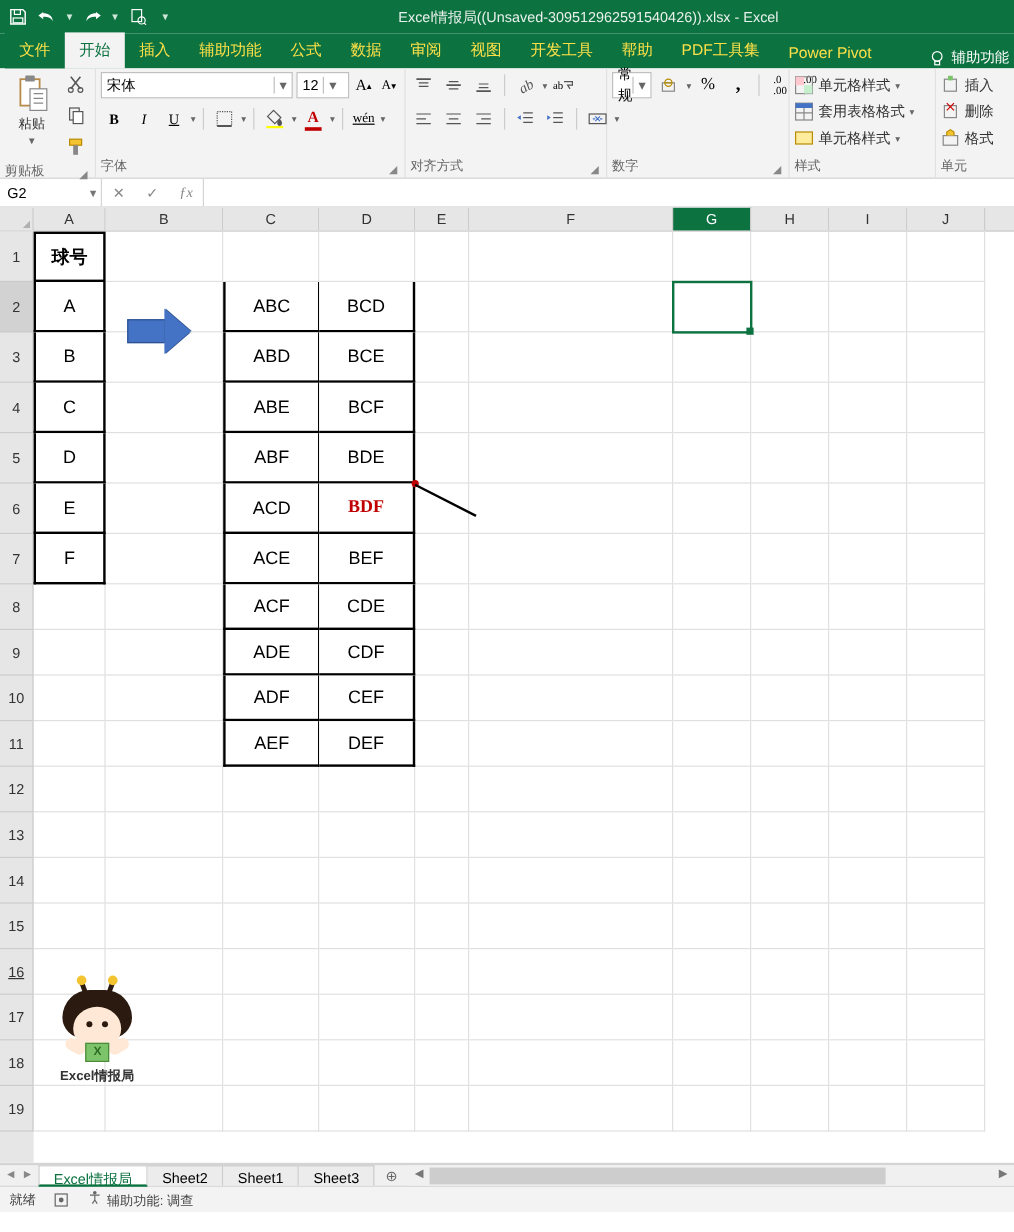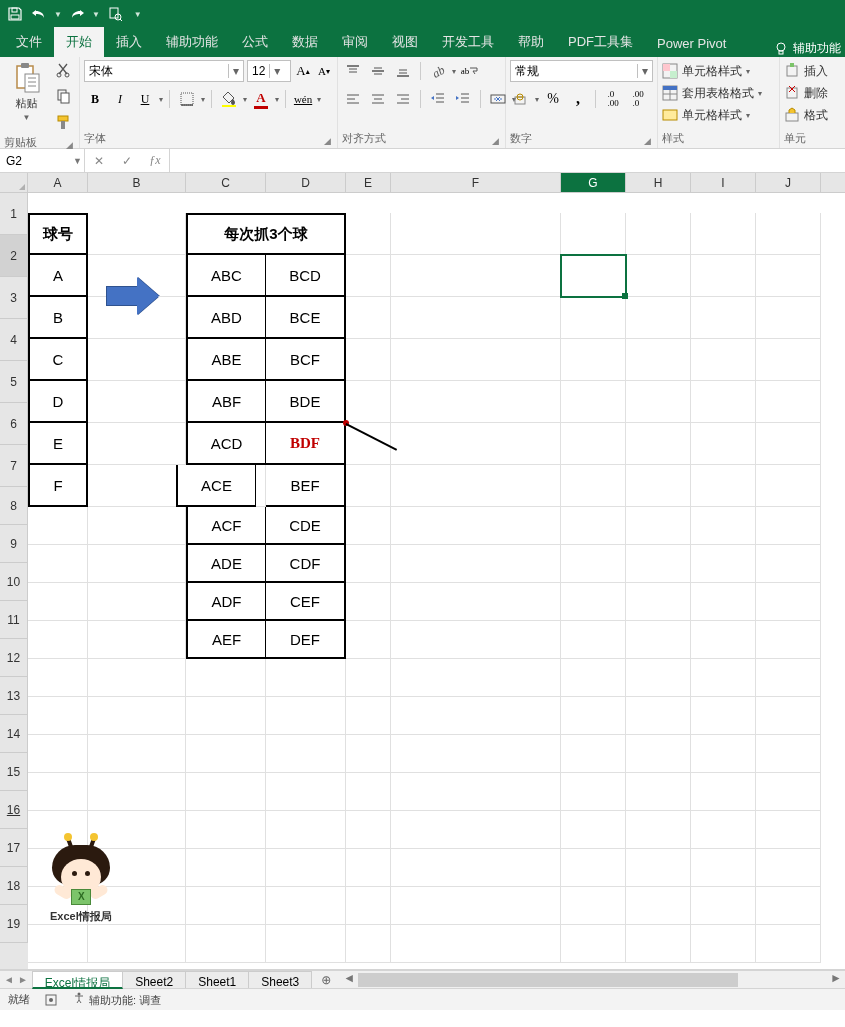--- a/index.html
+++ b/index.html
@@ -6,21 +6,21 @@
 body { font-family: "Microsoft YaHei", Arial, sans-serif; font-size: 12px; background: #fff; overflow: hidden; width: 845px; height: 1027px; }
 
 
 .titlebar { background: #0c7240; height: 28px; display: flex; align-items: center; color: #fff; padding: 0 6px; }
 .titlebar .qat { display: flex; gap: 6px; align-items: center; }
 .titlebar .qat-icon { width: 18px; height: 18px; display: flex; align-items: center; justify-content: center; cursor: pointer; }
 .titlebar .title { flex: 1; text-align: center; font-size: 12px; color: #e8f0eb; }
 
 
 .tabs { background: #0c7240; height: 29px; display: flex; align-items: flex-end; padding-left: 4px; }
-.tab { padding: 6px 12px; color: #e5e5e5; font-size: 13px; cursor: pointer; }
+.tab { padding: 6px 12px; color: #fde047; font-size: 13px; cursor: pointer; }
 .tab.file { background: #0c7240; }
 .tab.active { background: #f3f3f3; color: #0c7240; }
 .tabs-right { margin-left: auto; display: flex; align-items: center; padding-right: 4px; gap: 4px; color: #fff; }
 .bulb { width: 16px; height: 16px; display:flex; align-items:center; justify-content:center; }
 
 
 .ribbon { background: #f3f3f3; height: 92px; display: flex; border-bottom: 1px solid #d4d4d4; }
 .ribbon-group { border-right: 1px solid #e1e1e1; display: flex; flex-direction: column; padding: 2px 4px 0; }
 .ribbon-group-body { flex: 1; display: flex; align-items: flex-start; gap: 4px; }
 .ribbon-group-label { font-size: 11px; color: #666; padding: 2px 0; position: relative; }
@@ -52,21 +52,21 @@
 .col-headers { display: flex; height: 20px; background: #e6e6e6; border-bottom: 1px solid #ccc; }
 .corner { width: 28px; border-right: 1px solid #ccc; background: #e6e6e6; position: relative; }
 .corner::after{content:""; position:absolute; right:2px; bottom:2px; width:0;height:0;border-left:6px solid transparent; border-bottom:6px solid #b0b0b0;}
 .col-h { border-right: 1px solid #ccc; text-align: center; font-size: 12px; color: #333; display: flex; align-items: center; justify-content: center; background: #e6e6e6; cursor: pointer; }
 .col-h.sel-col { background: #0c7240; color:#fff; }
 
 .grid-body { display: flex; height: 777px; }
 .row-headers { width: 28px; display: flex; flex-direction: column; background: #e6e6e6; }
 .row-h { border-bottom: 1px solid #ccc; border-right: 1px solid #ccc; text-align: center; font-size: 12px; color: #333; display: flex; align-items: center; justify-content: center; cursor: pointer; }
 .row-h.sel { background: #d2d2d2; }
-.cells { position: relative; flex: 1; margin-top: 20px; }
+.cells { position: relative; flex: 1; }
 .cell { position: absolute; border-right: 1px solid #e0e0e0; border-bottom: 1px solid #e0e0e0; display: flex; align-items: center; padding: 0 4px; font-size: 15px; }
 .cell.center { justify-content: center; }
 .cell.bold { font-weight: bold; }
 .bdr-t { border-top: 2px solid #000 !important; }
 .bdr-b { border-bottom: 2px solid #000 !important; }
 .bdr-l { border-left: 2px solid #000 !important; }
 .bdr-r { border-right: 2px solid #000 !important; }
 
 .sel-cell { outline: 2px solid #0c7240; outline-offset: -1px; z-index: 5; }
 .sel-cell::after{ content:""; position:absolute; right:-3px; bottom:-3px; width:6px; height:6px; background:#0c7240; }
@@ -143,20 +143,21 @@
     <span style="color:#cfe6d9;font-size:8px;cursor:pointer">▼</span>
     <span class="qat-icon">
         <svg width="14" height="14" viewBox="0 0 14 14">
           <rect x="2" y="1" width="8" height="10" fill="none" stroke="#fff"></rect>
           <circle cx="10" cy="10" r="3" fill="none" stroke="#fff"></circle>
           <line x1="12" y1="12" x2="14" y2="14" stroke="#fff"></line>
         </svg>
       </span>
     <span style="color:#cfe6d9;font-size:8px;cursor:pointer;margin-left:4px">▼</span>
   </div>
+  <div class="title">Excel情报局((Unsaved-309512962591540426)).xlsx  -  Excel</div>
 </div>
 
 <div class="tabs">
   <div class="tab file">文件</div>
   <div class="tab active">开始</div>
   <div class="tab">插入</div>
   <div class="tab">辅助功能</div>
   <div class="tab">公式</div>
   <div class="tab">数据</div>
   <div class="tab">审阅</div>
@@ -349,21 +350,21 @@
               <path d="M4 8h2M10 8h2M6 6l2 2-2 2M10 6l-2 2 2 2" stroke="#4472c4" fill="none"></path>
             </svg>
           </span>
           <span style="font-size:8px;color:#666;cursor:pointer">▾</span>
       </div>
     </div>
     <div class="ribbon-group-label"><span>对齐方式</span><span class="launcher">◢</span></div>
   </div>
 
   <div class="ribbon-group" style="width:152px">
-    <div class="ribbon-group-body" style="flex-direction:column;gap:4px;width:100%">
+    <div class="ribbon-group-body" style="flex-direction:row;gap:4px;width:100%">
       <div class="mini-row" style="width:100%">
         <div class="combo" style="flex:1">
             <span>常规</span>
             <span class="dd" style="margin-left:auto">▾</span>
           </div>
       </div>
       <div class="mini-row">
         <span class="fmt-btn">
             <svg width="16" height="16" viewBox="0 0 16 16">
               <rect x="2" y="6" width="10" height="7" fill="none" stroke="#888"></rect>
@@ -697,32 +698,31 @@
         <div class="cell" style="left: 598px; top: 712px; width: 65px; height: 38px;"></div>
         <div class="cell" style="left: 663px; top: 712px; width: 65px; height: 38px;"></div>
         <div class="cell" style="left: 728px; top: 712px; width: 65px; height: 38px;"></div>
         <div class="cell center bold bdr-t bdr-l bdr-r bdr-b" style="left: 0px; top: 0px; width: 60px; height: 42px; background: rgb(255, 255, 255);">球号</div>
         <div class="cell center bdr-l bdr-r bdr-b" style="left: 0px; top: 42px; width: 60px; height: 42px; background: rgb(255, 255, 255);">A</div>
         <div class="cell center bdr-l bdr-r bdr-b" style="left: 0px; top: 84px; width: 60px; height: 42px; background: rgb(255, 255, 255);">B</div>
         <div class="cell center bdr-l bdr-r bdr-b" style="left: 0px; top: 126px; width: 60px; height: 42px; background: rgb(255, 255, 255);">C</div>
         <div class="cell center bdr-l bdr-r bdr-b" style="left: 0px; top: 168px; width: 60px; height: 42px; background: rgb(255, 255, 255);">D</div>
         <div class="cell center bdr-l bdr-r bdr-b" style="left: 0px; top: 210px; width: 60px; height: 42px; background: rgb(255, 255, 255);">E</div>
         <div class="cell center bdr-l bdr-r bdr-b" style="left: 0px; top: 252px; width: 60px; height: 42px; background: rgb(255, 255, 255);">F</div>
-        <div class="cell center bold bdr-t bdr-l bdr-r bdr-b" style="left: 158px; top: 0px; width: 160px; height: 42px; background: rgb(255, 255, 255);">每次抓3个球</div>
         <div class="cell center bdr-l bdr-b" style="left: 158px; top: 42px; width: 80px; height: 42px; background: rgb(255, 255, 255); border-right: 1px solid rgb(0, 0, 0);">ABC</div>
         <div class="cell center bdr-r bdr-b" style="left: 238px; top: 42px; width: 80px; height: 42px; background: rgb(255, 255, 255);">BCD</div>
         <div class="cell center bdr-l bdr-b" style="left: 158px; top: 84px; width: 80px; height: 42px; background: rgb(255, 255, 255); border-right: 1px solid rgb(0, 0, 0);">ABD</div>
         <div class="cell center bdr-r bdr-b" style="left: 238px; top: 84px; width: 80px; height: 42px; background: rgb(255, 255, 255);">BCE</div>
         <div class="cell center bdr-l bdr-b" style="left: 158px; top: 126px; width: 80px; height: 42px; background: rgb(255, 255, 255); border-right: 1px solid rgb(0, 0, 0);">ABE</div>
         <div class="cell center bdr-r bdr-b" style="left: 238px; top: 126px; width: 80px; height: 42px; background: rgb(255, 255, 255);">BCF</div>
         <div class="cell center bdr-l bdr-b" style="left: 158px; top: 168px; width: 80px; height: 42px; background: rgb(255, 255, 255); border-right: 1px solid rgb(0, 0, 0);">ABF</div>
         <div class="cell center bdr-r bdr-b" style="left: 238px; top: 168px; width: 80px; height: 42px; background: rgb(255, 255, 255);">BDE</div>
         <div class="cell center bdr-l bdr-b" style="left: 158px; top: 210px; width: 80px; height: 42px; background: rgb(255, 255, 255); border-right: 1px solid rgb(0, 0, 0);">ACD</div>
         <div class="cell center bold bdr-r bdr-b" style="left: 238px; top: 210px; width: 80px; height: 42px; color: rgb(192, 0, 0); font-family: &quot;Times New Roman&quot;, serif; background: rgb(255, 255, 255);">BDF</div>
-        <div class="cell center bdr-l bdr-b" style="left: 148px; top: 252px; width: 80px; height: 42px; background: rgb(255, 255, 255); border-right: 1px solid rgb(0, 0, 0);">ACE</div>
+        <div class="cell center bdr-l bdr-b" style="left: 158px; top: 252px; width: 80px; height: 42px; background: rgb(255, 255, 255); border-right: 1px solid rgb(0, 0, 0);">ACE</div>
         <div class="cell center bdr-r bdr-b" style="left: 238px; top: 252px; width: 80px; height: 42px; background: rgb(255, 255, 255);">BEF</div>
         <div class="cell center bdr-l bdr-b" style="left: 158px; top: 294px; width: 80px; height: 38px; background: rgb(255, 255, 255); border-right: 1px solid rgb(0, 0, 0);">ACF</div>
         <div class="cell center bdr-r bdr-b" style="left: 238px; top: 294px; width: 80px; height: 38px; background: rgb(255, 255, 255);">CDE</div>
         <div class="cell center bdr-l bdr-b" style="left: 158px; top: 332px; width: 80px; height: 38px; background: rgb(255, 255, 255); border-right: 1px solid rgb(0, 0, 0);">ADE</div>
         <div class="cell center bdr-r bdr-b" style="left: 238px; top: 332px; width: 80px; height: 38px; background: rgb(255, 255, 255);">CDF</div>
         <div class="cell center bdr-l bdr-b" style="left: 158px; top: 370px; width: 80px; height: 38px; background: rgb(255, 255, 255); border-right: 1px solid rgb(0, 0, 0);">ADF</div>
         <div class="cell center bdr-r bdr-b" style="left: 238px; top: 370px; width: 80px; height: 38px; background: rgb(255, 255, 255);">CEF</div>
         <div class="cell center bdr-l bdr-b" style="left: 158px; top: 408px; width: 80px; height: 38px; background: rgb(255, 255, 255); border-right: 1px solid rgb(0, 0, 0);">AEF</div>
         <div class="cell center bdr-r bdr-b" style="left: 238px; top: 408px; width: 80px; height: 38px; background: rgb(255, 255, 255);">DEF</div>
         <div class="cell sel-cell" style="left: 533px; top: 42px; width: 65px; height: 42px;"></div>

